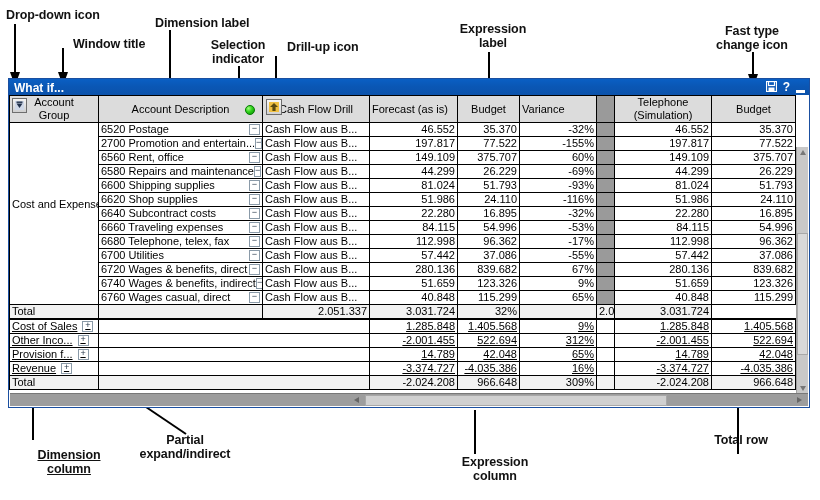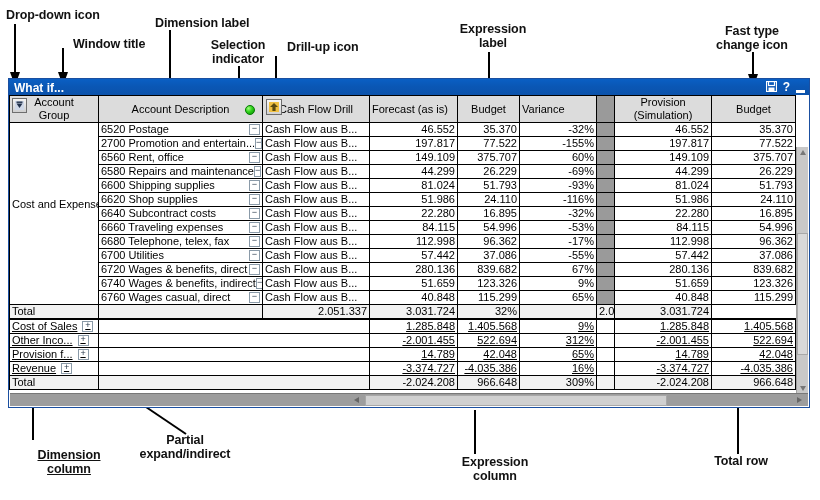--- a/index.html
+++ b/index.html
@@ -152,21 +152,21 @@
 <div class="callout" style="left:443px;top:22px;width:100px;">Expression
 label</div>
 <div class="callout" style="left:692px;top:24px;width:120px;">Fast type
 change icon</div>
 <div class="callout" style="left:20px;top:448px;width:98px;text-decoration:underline;">Dimension
 column</div>
 <div class="callout" style="left:126px;top:433px;width:118px;">Partial
 expand/indirect</div>
 <div class="callout" style="left:443px;top:455px;width:104px;">Expression
 column</div>
-<div class="callout" style="left:692px;top:454px;width:98px;text-align:center;">Total row</div>
+<div class="callout" style="left:692px;top:433px;width:98px;text-align:center;">Total row</div>
 
 <div class="arrow" style="left:10px;top:24px;">
   <svg width="20" height="62">
       <line x1="5" y1="0" x2="5" y2="52" stroke="#000" stroke-width="2"></line>
       <polygon points="5,62 0,48 10,48" fill="#000"></polygon>
     </svg>
 </div>
 <div class="arrow" style="left:58px;top:48px;">
   <svg width="20" height="38">
       <line x1="5" y1="0" x2="5" y2="28" stroke="#000" stroke-width="2"></line>
@@ -280,21 +280,21 @@
                   <rect x="0" y="0" width="10" height="10" fill="#f0c040"></rect>
                   <polygon points="5,1 9,5 6.6,5 6.6,9 3.4,9 3.4,5 1,5" fill="#5a4a10"></polygon>
                 </svg>
             </span>
             <span>Cash Flow Drill</span>
           </th>
           <th class="hleft">Forecast (as is)</th>
           <th>Budget</th>
           <th class="hleft">Variance</th>
           <th class="spacer-col"></th>
-          <th style="white-space:pre-line;">Provision
+          <th style="white-space:pre-line;">Telephone
 (Simulation)</th>
           <th>Budget</th>
         </tr>
       </thead>
       <tbody>
           <tr>
             <td class="dimcell" rowspan="13">
               <div style="height:163px;display:flex;align-items:center;">
                 <span>Cost and Expenses</span>
               </div>

